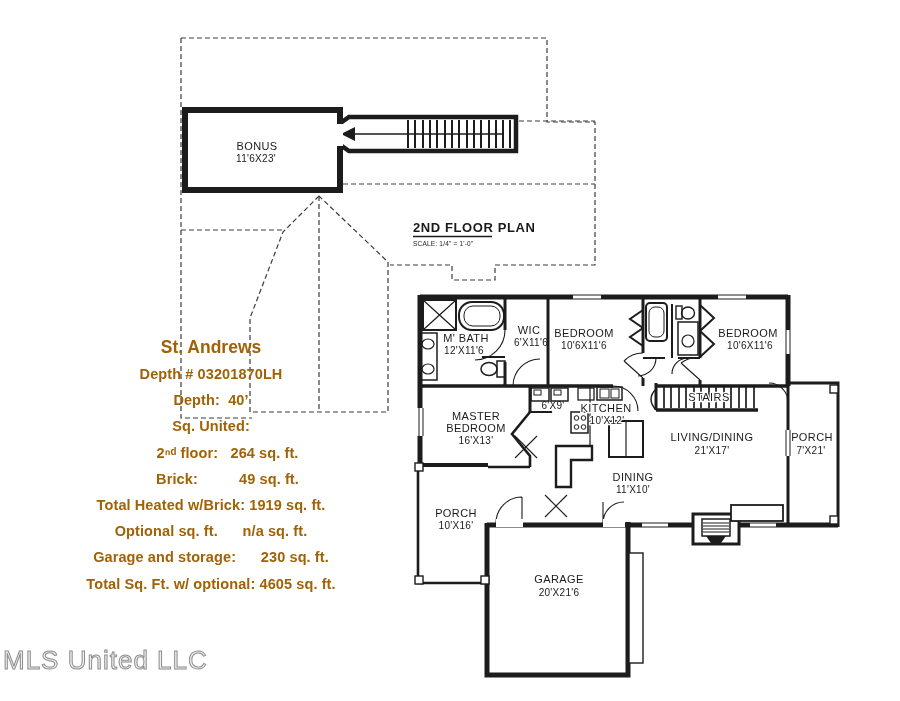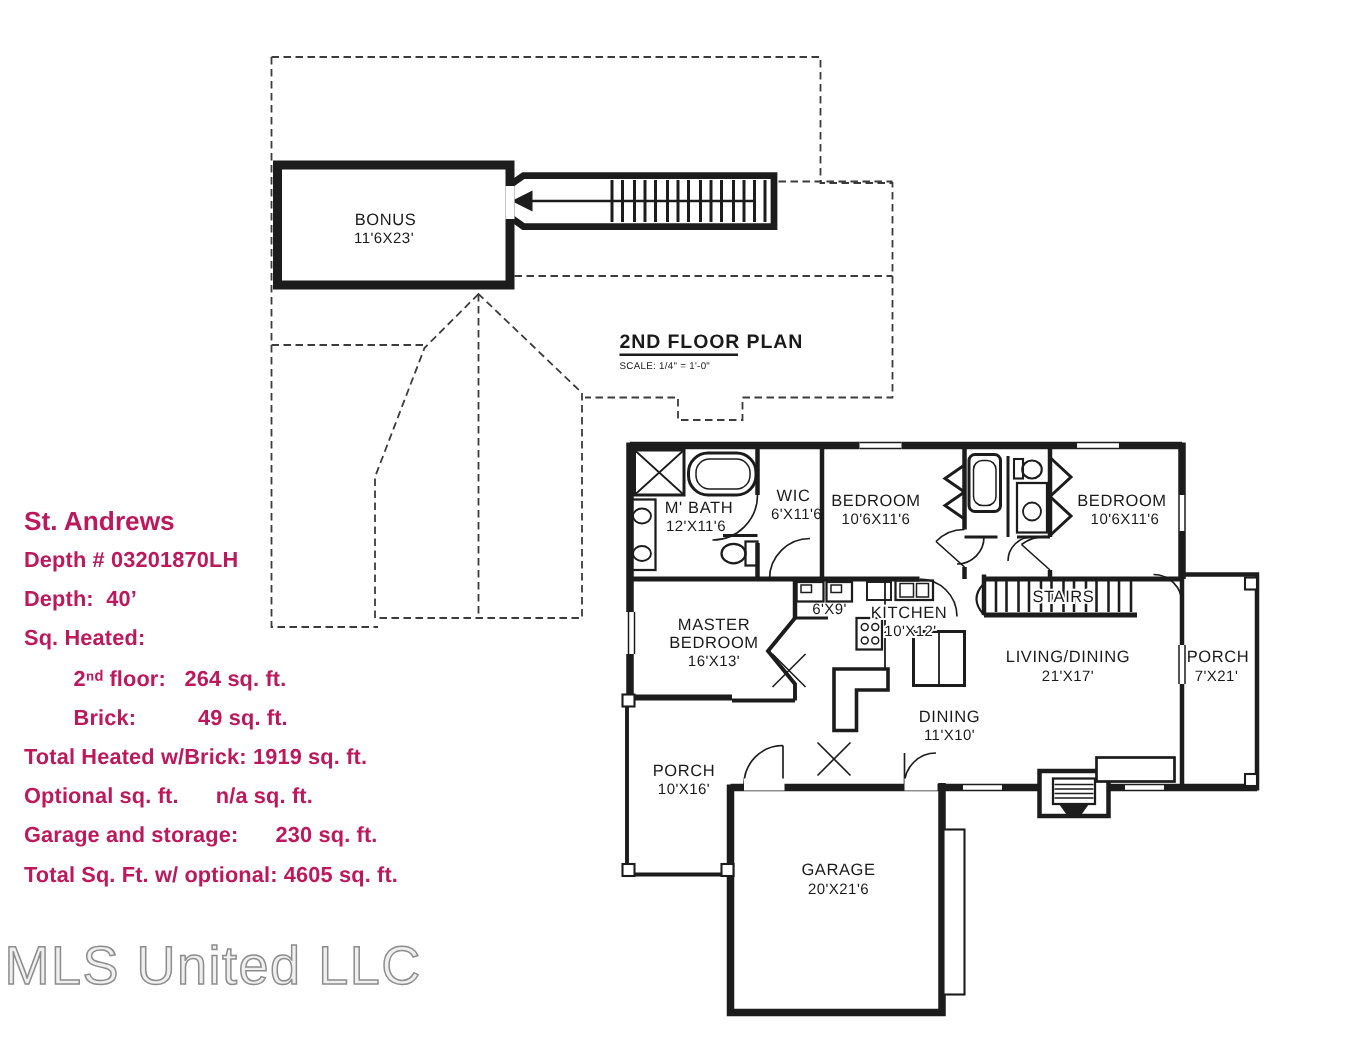--- a/index.html
+++ b/index.html
@@ -1,42 +1,42 @@
 <!DOCTYPE html>
 <html><head>
 <meta charset="utf-8">
 <style>
   html,body{margin:0;padding:0;background:#ffffff;}
   body{width:900px;height:701px;overflow:hidden;position:relative;
        font-family:"Liberation Sans",sans-serif;}
   .canvas{position:absolute;inset:0;width:900px;height:701px;background:#fff;}
-  .left-panel{position:absolute;left:16px;top:337px;width:350px;z-index:2;color:#be185d;}
+  .left-panel{position:absolute;left:36px;top:337px;width:350px;z-index:2;color:#a16207;text-align:center;}
   .lp-title{font-size:17.5px;font-weight:600;height:29px;white-space:pre;}
   .lp-line{font-size:14.5px;font-weight:600;height:26.2px;white-space:pre;letter-spacing:.1px;}
-  .watermark{position:absolute;left:3px;top:623px;z-index:1;
-     font-size:36px;letter-spacing:1px;font-weight:500;
+  .watermark{position:absolute;left:3px;top:645px;z-index:1;
+     font-size:26px;letter-spacing:1px;font-weight:500;
      color:rgba(120,120,120,0.12);
      -webkit-text-stroke:1px #8d8d8d;white-space:pre;}
   svg text{font-family:"Liberation Sans",sans-serif;fill:#1a1a1a;}
   .room-name{font-size:11px;letter-spacing:.4px;}
   .room-dims{font-size:10px;letter-spacing:.3px;}
   .plan-title{font-size:13px;font-weight:bold;letter-spacing:.6px;}
   .plan-scale{font-size:6.5px;letter-spacing:.2px;}
   .halo{paint-order:stroke;stroke:#ffffff;stroke-width:2.5px;}
 </style>
 </head>
 <body>
 
 <div class="watermark">MLS United LLC</div>
 
 <div class="left-panel">
   <div class="lp-title">St. Andrews</div>
   <div class="lp-line">Depth # 03201870LH</div>
   <div class="lp-line">Depth:  40’</div>
-  <div class="lp-line">Sq. Heated:</div>
+  <div class="lp-line">Sq. United:</div>
   <div class="lp-line">        2ⁿᵈ floor:   264 sq. ft.</div>
   <div class="lp-line">        Brick:          49 sq. ft.</div>
   <div class="lp-line">Total Heated w/Brick: 1919 sq. ft.</div>
   <div class="lp-line">Optional sq. ft.      n/a sq. ft.</div>
   <div class="lp-line">Garage and storage:      230 sq. ft.</div>
   <div class="lp-line">Total Sq. Ft. w/ optional: 4605 sq. ft.</div>
 </div>
 
 <svg class="canvas" width="900" height="701" viewBox="0 0 900 701">
 

